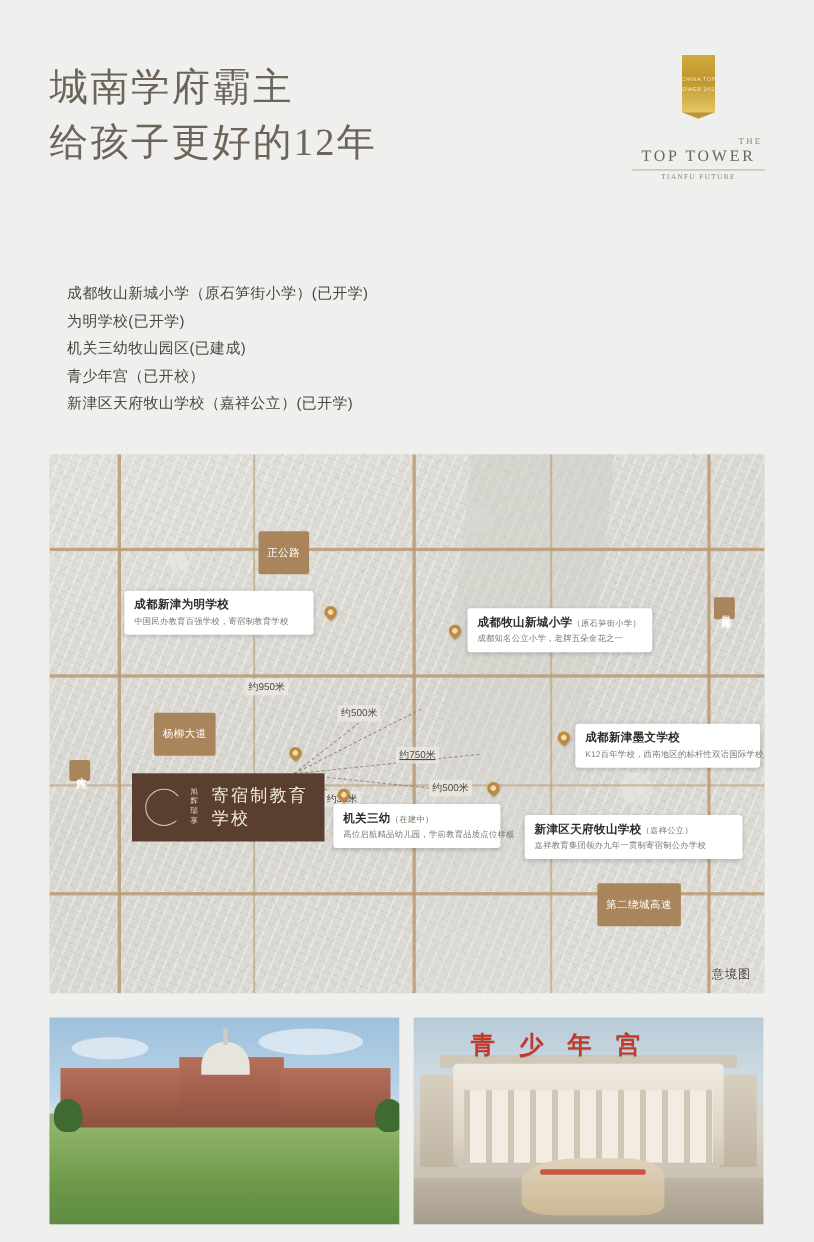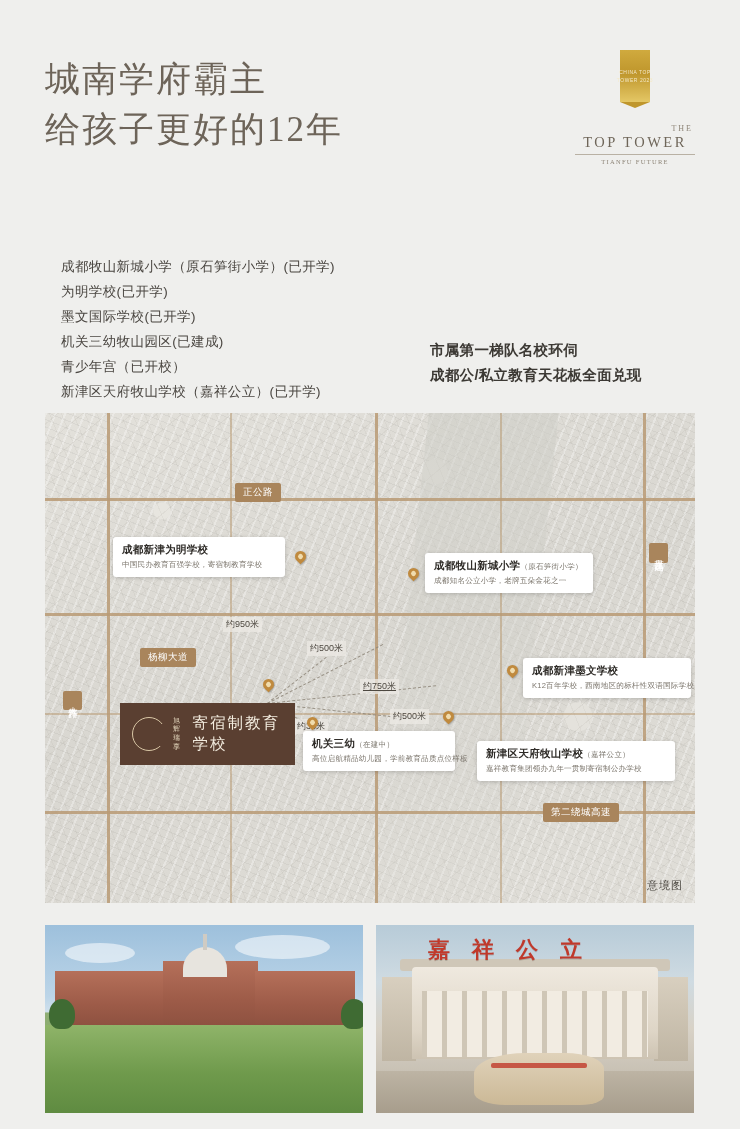--- a/index.html
+++ b/index.html
@@ -156,21 +156,21 @@
   .road.h { height: 2.5px; left: 0; width: 100%; }
   .road.v { width: 2.5px; top: 0; height: 100%; }
   .road.thin { opacity: .55; height: 1.6px; }
   .road.thin.v { width: 1.6px; height: 100%; }
 
   .road-label {
     position: absolute;
     background: #a9855c;
     color: #fff;
     font-size: 9.5px;
-    padding: 3px 8px;
+    padding: 13px 8px;
     border-radius: 2px;
     white-space: nowrap;
     letter-spacing: .5px;
   }
   .road-label.vert {
     writing-mode: vertical-rl;
     padding: 8px 3px;
     letter-spacing: 1px;
   }
 
@@ -378,31 +378,26 @@
       <div class="tower-the">THE</div>
       <div class="tower-name">TOP TOWER</div>
       <div class="tower-sub">TIANFU  FUTURE</div>
     </div>
   </div>
 
   <div class="school-list">
     <ul>
       <li>成都牧山新城小学（原石笋街小学）(已开学)</li>
       <li>为明学校(已开学)</li>
-      <li>墨文国际学校(已开学)</li>
       <li>机关三幼牧山园区(已建成)</li>
       <li>青少年宫（已开校）</li>
       <li>新津区天府牧山学校（嘉祥公立）(已开学)</li>
     </ul>
   </div>
 
-  <div class="tagline">
-    <div>市属第一梯队名校环伺</div>
-    <div>成都公/私立教育天花板全面兑现</div>
-  </div>
 
   <div class="map">
     <div class="map-base"></div>
 
     <div class="road h" style="top:85px;"></div>
     <div class="road h" style="top:200px;"></div>
     <div class="road h thin" style="top:300px;"></div>
     <div class="road h" style="top:398px;"></div>
     <div class="road v" style="left:62px;"></div>
     <div class="road v thin" style="left:185px;"></div>
@@ -484,21 +479,21 @@
       <div class="tree" style="left:4px;"></div>
       <div class="tree" style="left:296px;"></div>
     </div>
 
     <div class="photo p2">
       <div class="side" style="left:6px;"></div>
       <div class="side" style="right:6px;"></div>
       <div class="roof"></div>
       <div class="facade"></div>
       <div class="cols"></div>
-      <div class="redtext">嘉祥公立</div>
+      <div class="redtext">青少年宫</div>
       <div class="ground"></div>
       <div class="stone">
           <i></i>
         </div>
     </div>
   </div>
 
 </div>
 
 </body></html>

